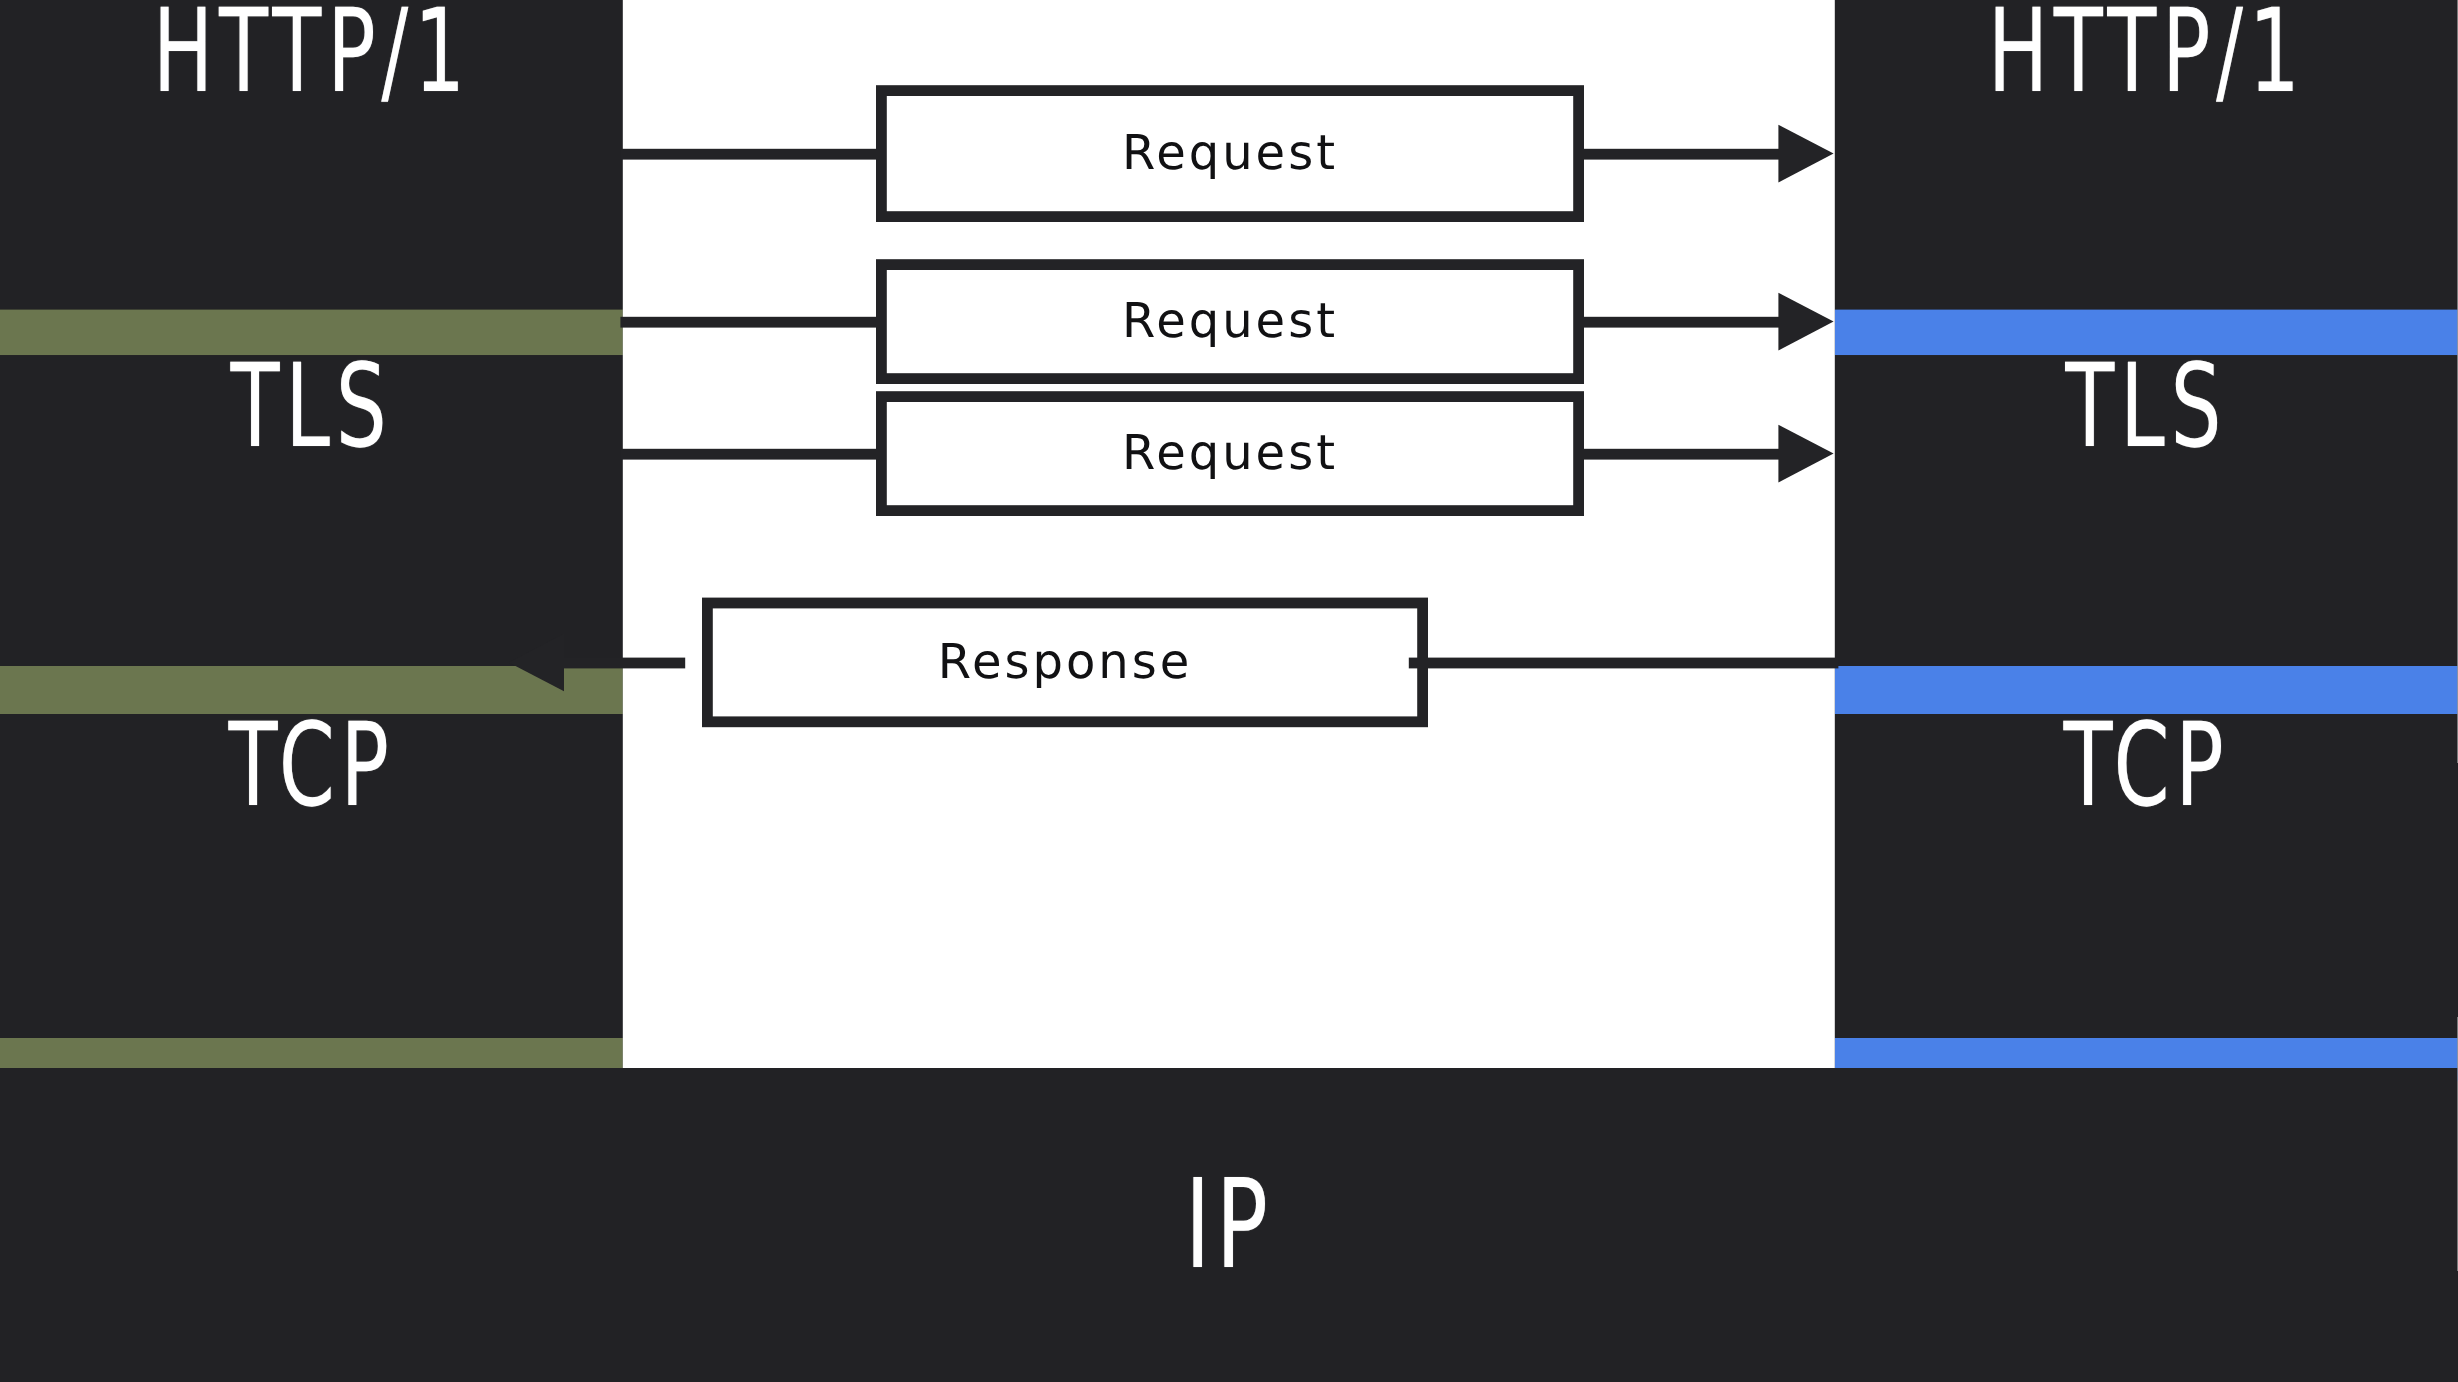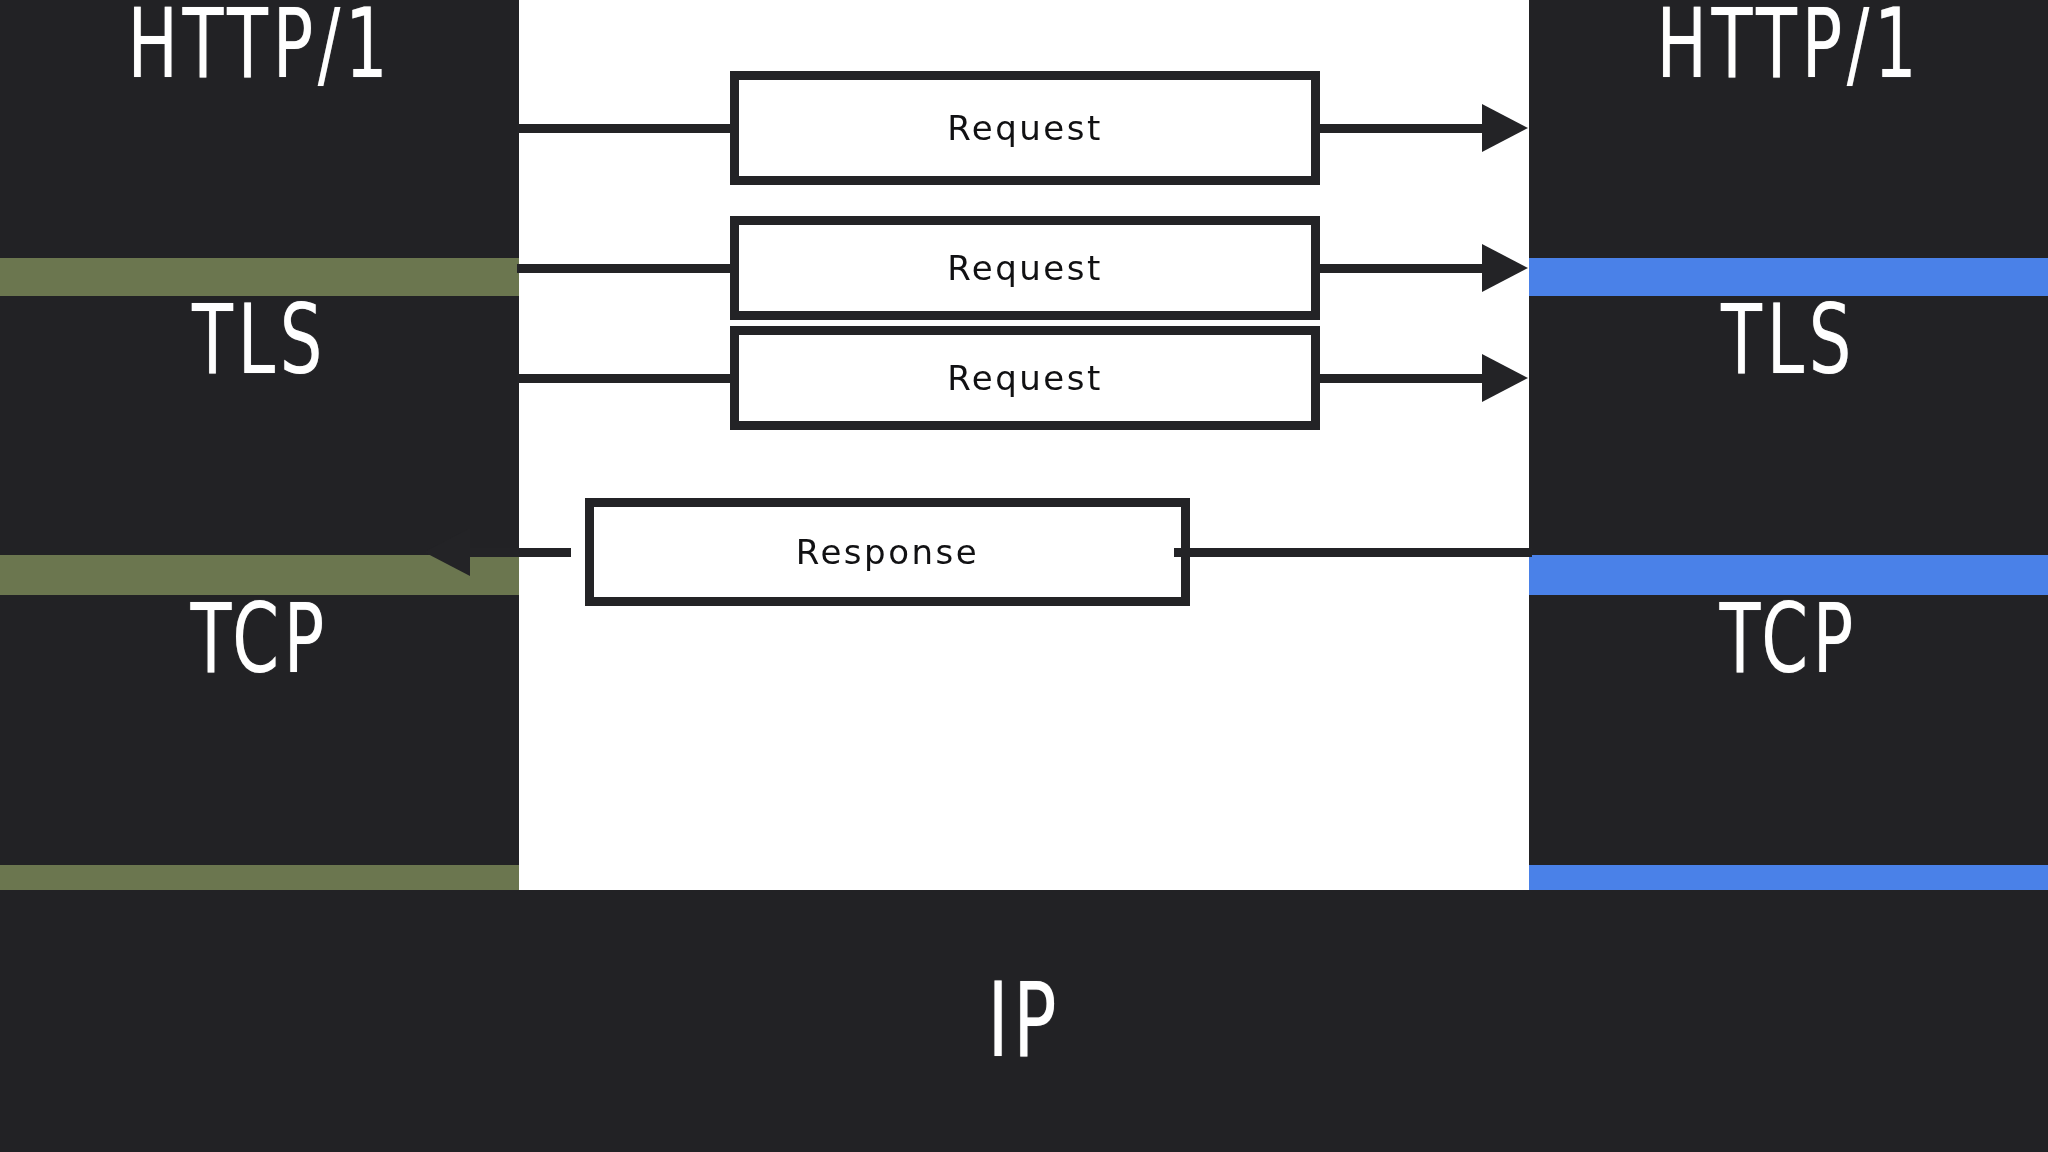--- a/index.html
+++ b/index.html
@@ -57,21 +57,21 @@
   .msg-box{
     position:absolute;
     border:9px solid #232326;
     background:#ffffff;
     box-sizing:border-box;
     display:flex;align-items:center;justify-content:center;
   }
   .msg-label{
     color:#111113;
     font-family:"DejaVu Sans",sans-serif;
-    font-size:34px;
+    font-size:40px;
     letter-spacing:2.5px;
     white-space:nowrap;
   }
   .tail{
     position:absolute;height:9px;background:#232326;top:-4px;
   }
   .arrow-head{
     position:absolute;width:0;height:0;top:-24px;
     border-top:24px solid transparent;
     border-bottom:24px solid transparent;

